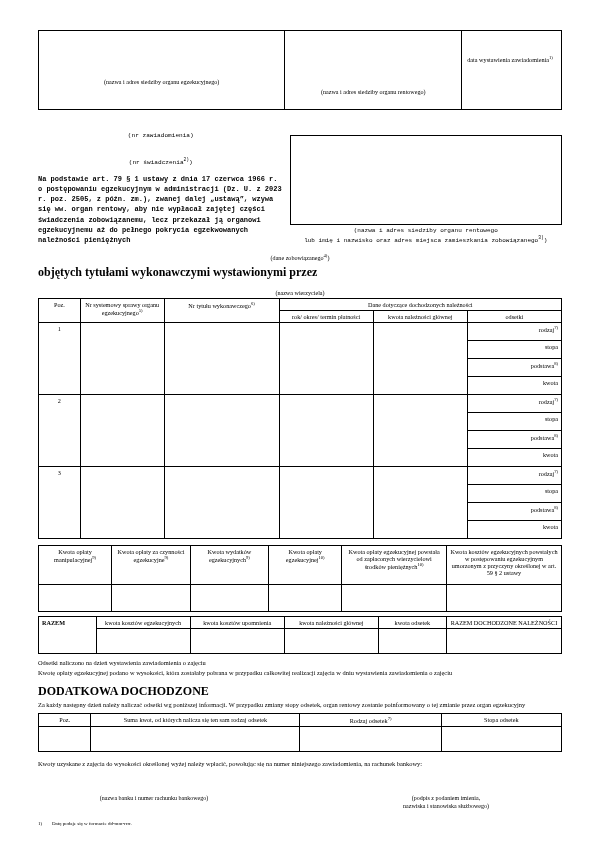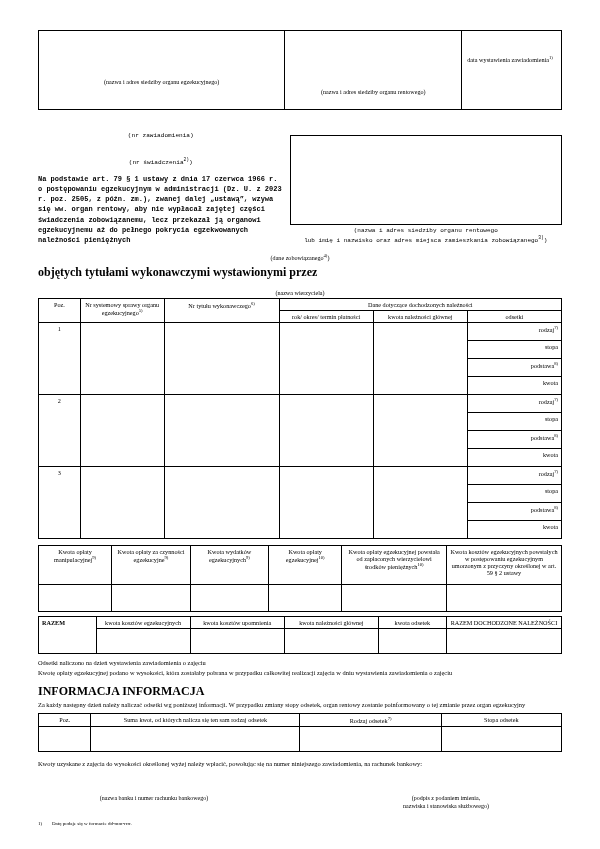--- a/index.html
+++ b/index.html
@@ -302,21 +302,21 @@
       <td></td>
       <td></td>
       <td></td>
     </tr>
   </tbody>
     </table>
 
   <div class="small-note">Odsetki naliczono na dzień wystawienia zawiadomienia o zajęciu</div>
   <div class="small-note" style="margin-top:1px;">Kwotę opłaty egzekucyjnej podano w wysokości, która zostałaby pobrana w przypadku całkowitej realizacji zajęcia w dniu wystawienia zawiadomienia o zajęciu</div>
 
-  <div class="sect-label" style="margin-top:6px;">INFORMACJA INFORMACJA</div>
+  <div class="sect-label" style="margin-top:6px;">DODATKOWA DOCHODZONE</div>
   <div class="small-note" style="margin-top:1px;">Za każdy następny dzień należy naliczać odsetki wg poniższej informacji. W przypadku zmiany stopy odsetek, organ rentowy zostanie poinformowany o tej zmianie przez organ egzekucyjny</div>
 
   <table class="grid" style="margin-top:4px;">
     <tbody>
         <tr>
       <td class="hdr-cell" style="width:10%;">Poz.</td>
       <td class="hdr-cell" style="width:40%;">Suma kwot, od których nalicza się ten sam rodzaj odsetek</td>
       <td class="hdr-cell" style="width:27%;"><span>Rodzaj odsetek</span><span class="sup">7)</span></td>
       <td class="hdr-cell" style="width:23%;">Stopa odsetek</td>
     </tr>

